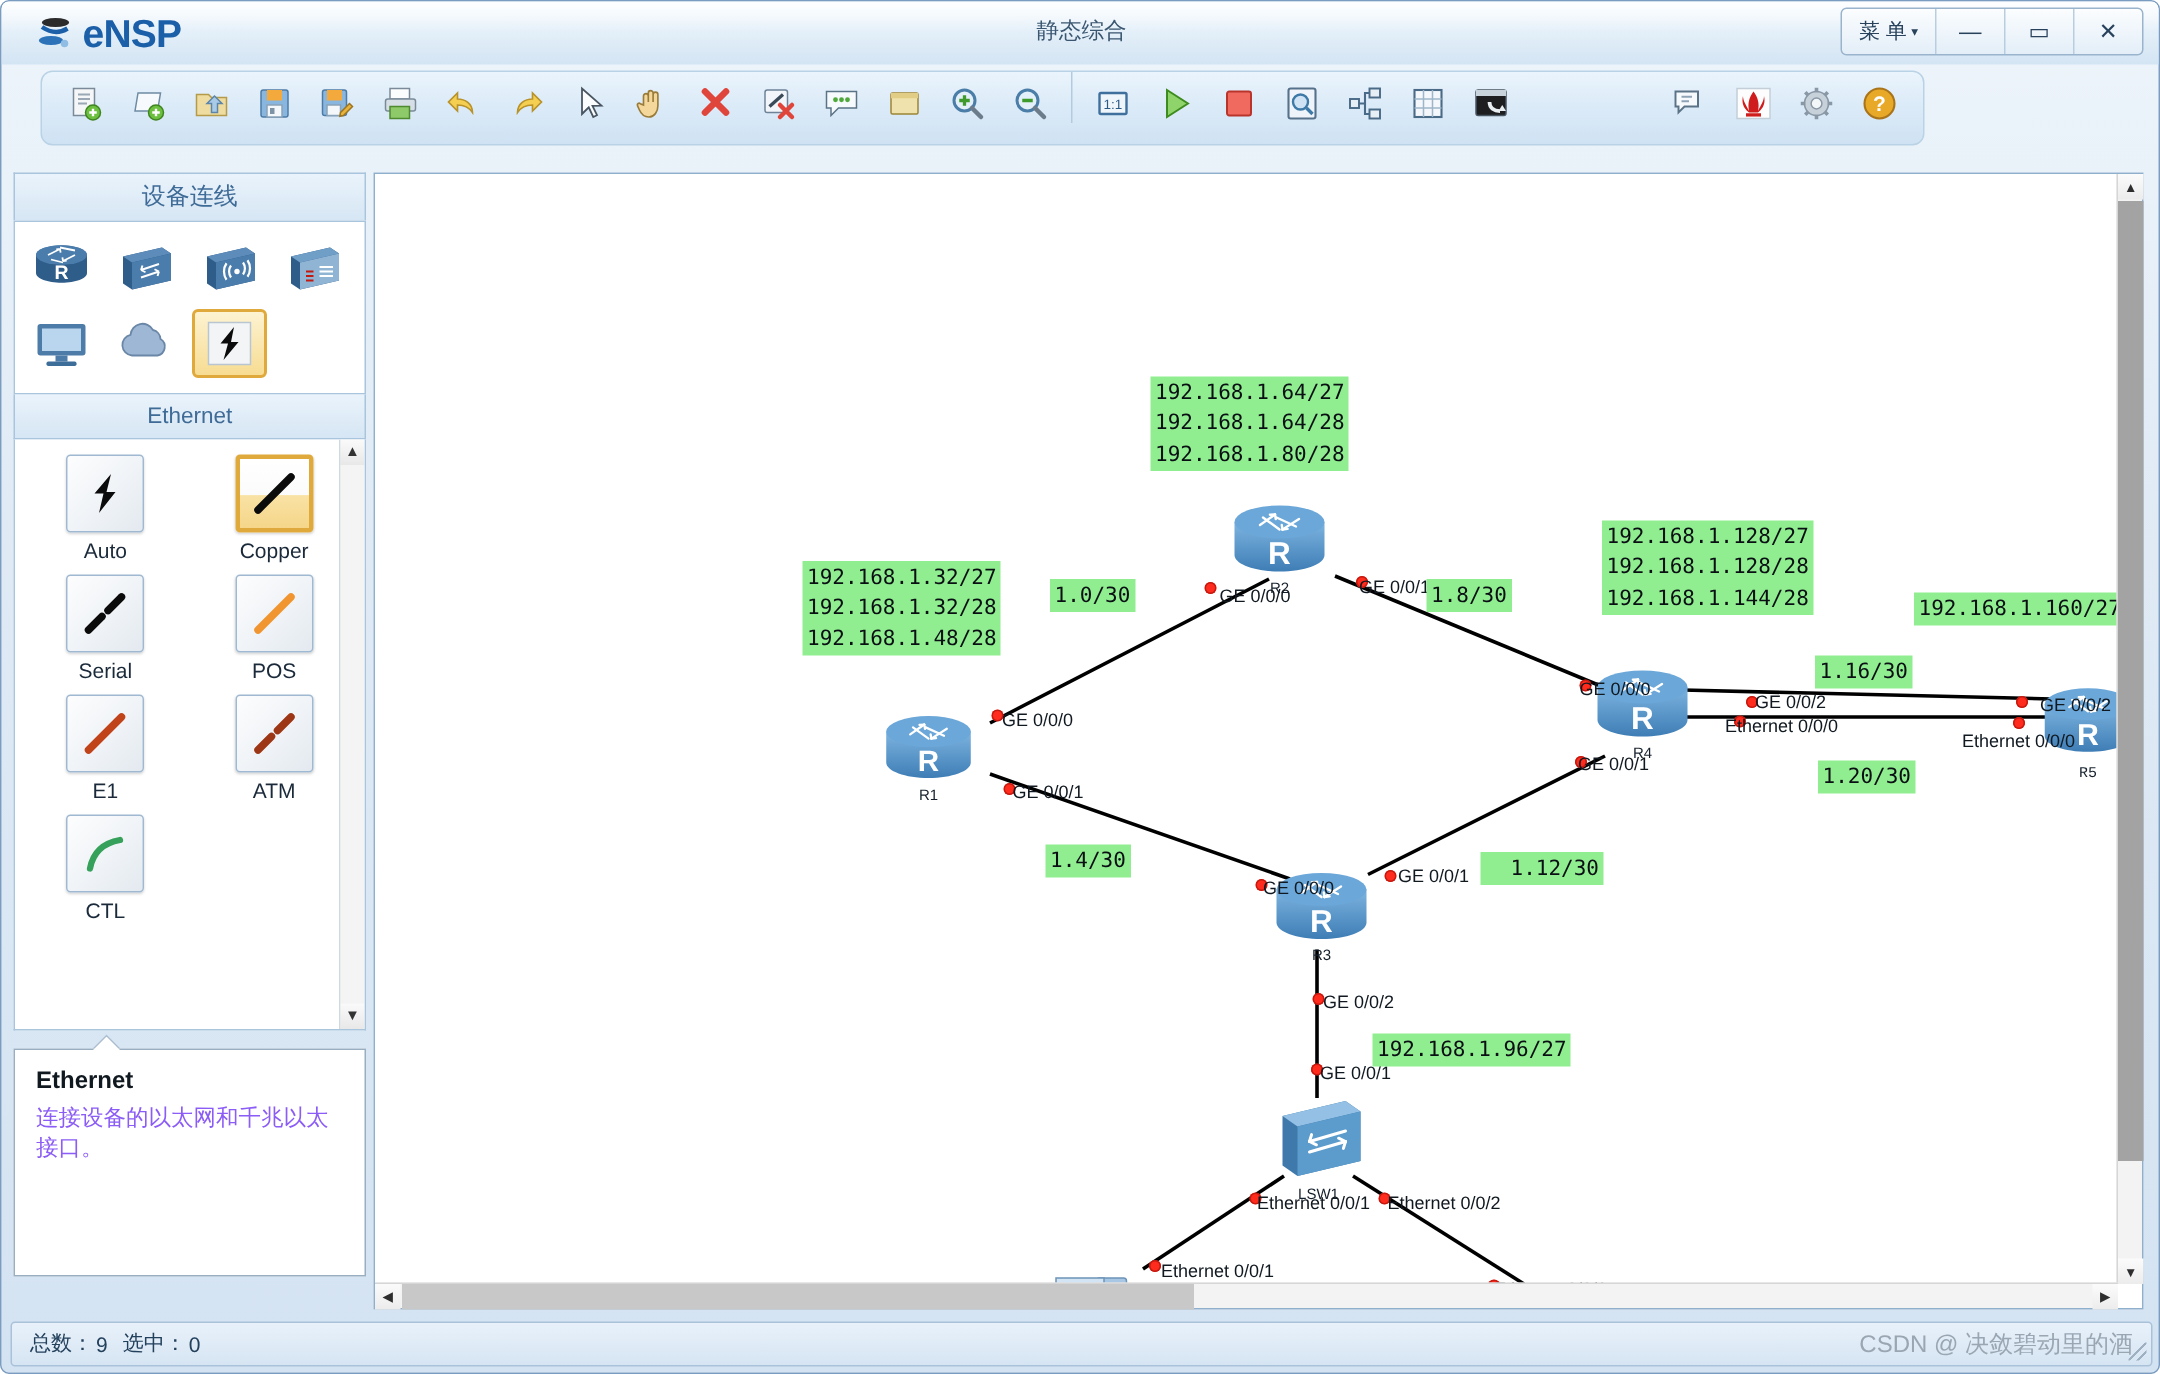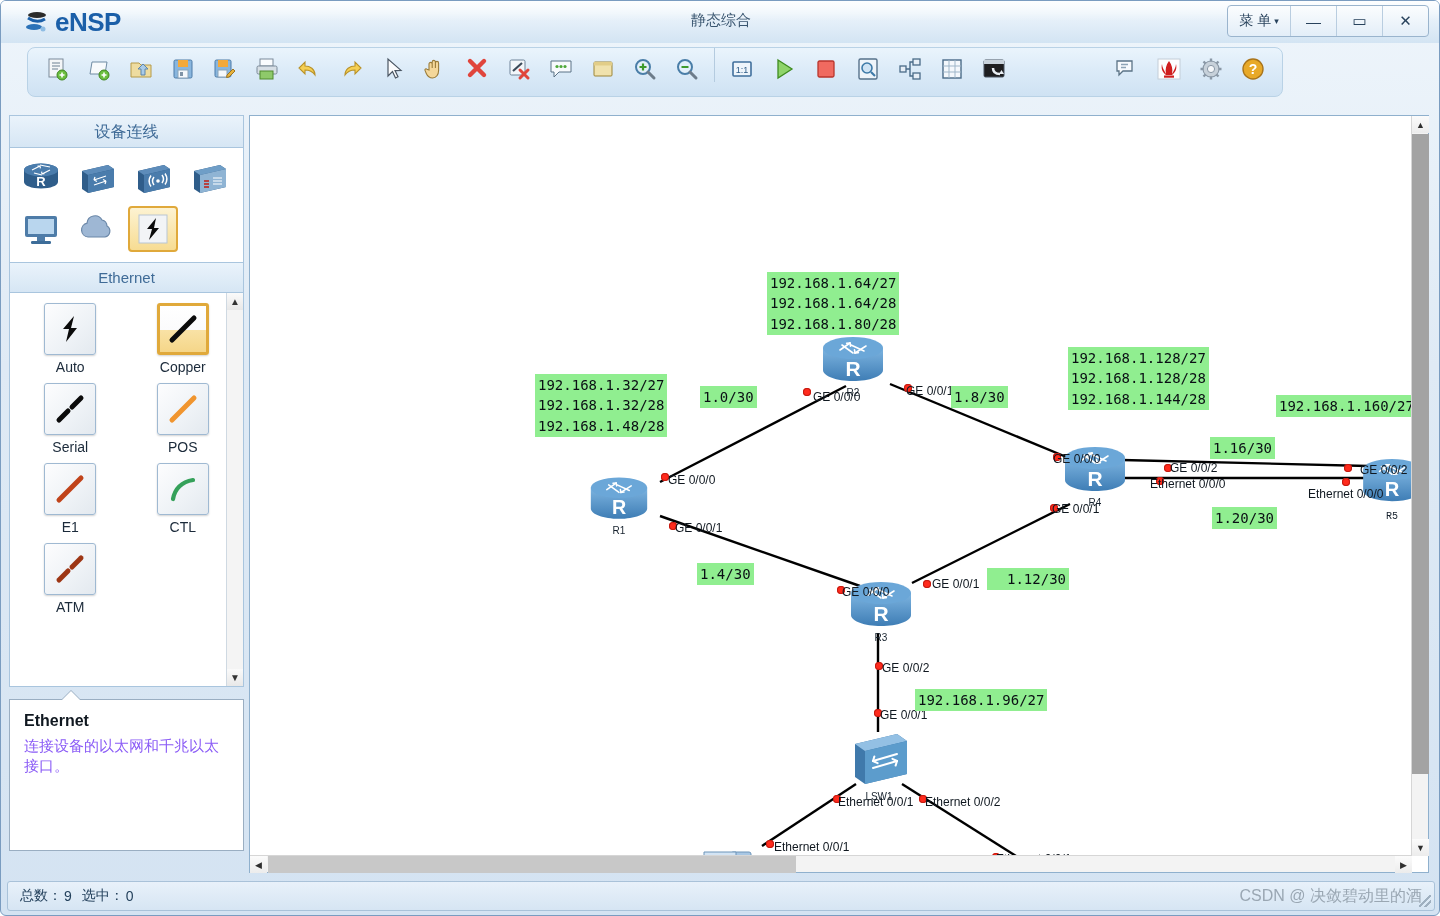--- a/index.html
+++ b/index.html
@@ -572,34 +572,34 @@
             <svg width="34" height="34" viewBox="0 0 34 34">
               <line x1="6" y1="28" x2="28" y2="6" stroke="#c0431a" stroke-width="5" stroke-linecap="round"></line>
             </svg>
           </span>
           <span class="link-label">E1</span>
         </div>
 
         <div class="link-cell">
           <span class="link-icon-box">
             <svg width="34" height="34" viewBox="0 0 34 34">
-              <path d="M7 27 Q10 11 27 8" stroke="#35a15a" stroke-width="4.2" fill="none" stroke-linecap="round"></path>
-            </svg>
-          </span>
-          <span class="link-label">CTL</span>
-        </div>
-
-        <div class="link-cell">
-          <span class="link-icon-box">
-            <svg width="34" height="34" viewBox="0 0 34 34">
               <line x1="6" y1="28" x2="15" y2="19" stroke="#9d3614" stroke-width="5" stroke-linecap="round"></line>
               <line x1="19" y1="15" x2="28" y2="6" stroke="#9d3614" stroke-width="5" stroke-linecap="round"></line>
             </svg>
           </span>
           <span class="link-label">ATM</span>
+        </div>
+
+        <div class="link-cell">
+          <span class="link-icon-box">
+            <svg width="34" height="34" viewBox="0 0 34 34">
+              <path d="M7 27 Q10 11 27 8" stroke="#35a15a" stroke-width="4.2" fill="none" stroke-linecap="round"></path>
+            </svg>
+          </span>
+          <span class="link-label">CTL</span>
         </div>
       </div>
 
       <div class="vscroll-mini">
         <div class="vs-arrow">▲</div>
         <div class="vs-track"></div>
         <div class="vs-arrow">▼</div>
       </div>
     </div>
 
@@ -790,21 +790,21 @@
           <span class="iflabel" style="left: 1110px; top: 347px;">GE 0/0/2</span>
           <span class="iflabel" style="left: 1058px; top: 371px;">Ethernet 0/0/0</span>
           <span class="iflabel" style="left: 592px; top: 469px;">GE 0/0/0</span>
           <span class="iflabel" style="left: 682px; top: 461px;">GE 0/0/1</span>
           <span class="iflabel" style="left: 632px; top: 545px;">GE 0/0/2</span>
           <span class="iflabel" style="left: 630px; top: 592px;">GE 0/0/1</span>
           <span class="iflabel" style="left: 588px; top: 679px;">Ethernet 0/0/1</span>
           <span class="iflabel" style="left: 675px; top: 679px;">Ethernet 0/0/2</span>
           <span class="iflabel" style="left: 524px; top: 724px;">Ethernet 0/0/1</span>
           <span class="iflabel" style="left: 746px; top: 736px;">Ethernet 0/0/1</span>
-          <span class="netlabel" style="left: 517px; top: 135px; margin-top: 21px;">192.168.1.64/27
+          <span class="netlabel" style="left: 517px; top: 135px;">192.168.1.64/27
 192.168.1.64/28
 192.168.1.80/28</span>
           <span class="netlabel" style="left: 285px; top: 258px;">192.168.1.32/27
 192.168.1.32/28
 192.168.1.48/28</span>
           <span class="netlabel" style="left: 818px; top: 231px;">192.168.1.128/27
 192.168.1.128/28
 192.168.1.144/28</span>
           <span class="netlabel" style="left: 1026px; top: 279px;">192.168.1.160/27</span>
           <span class="netlabel" style="left: 450px; top: 270px;">1.0/30</span>

